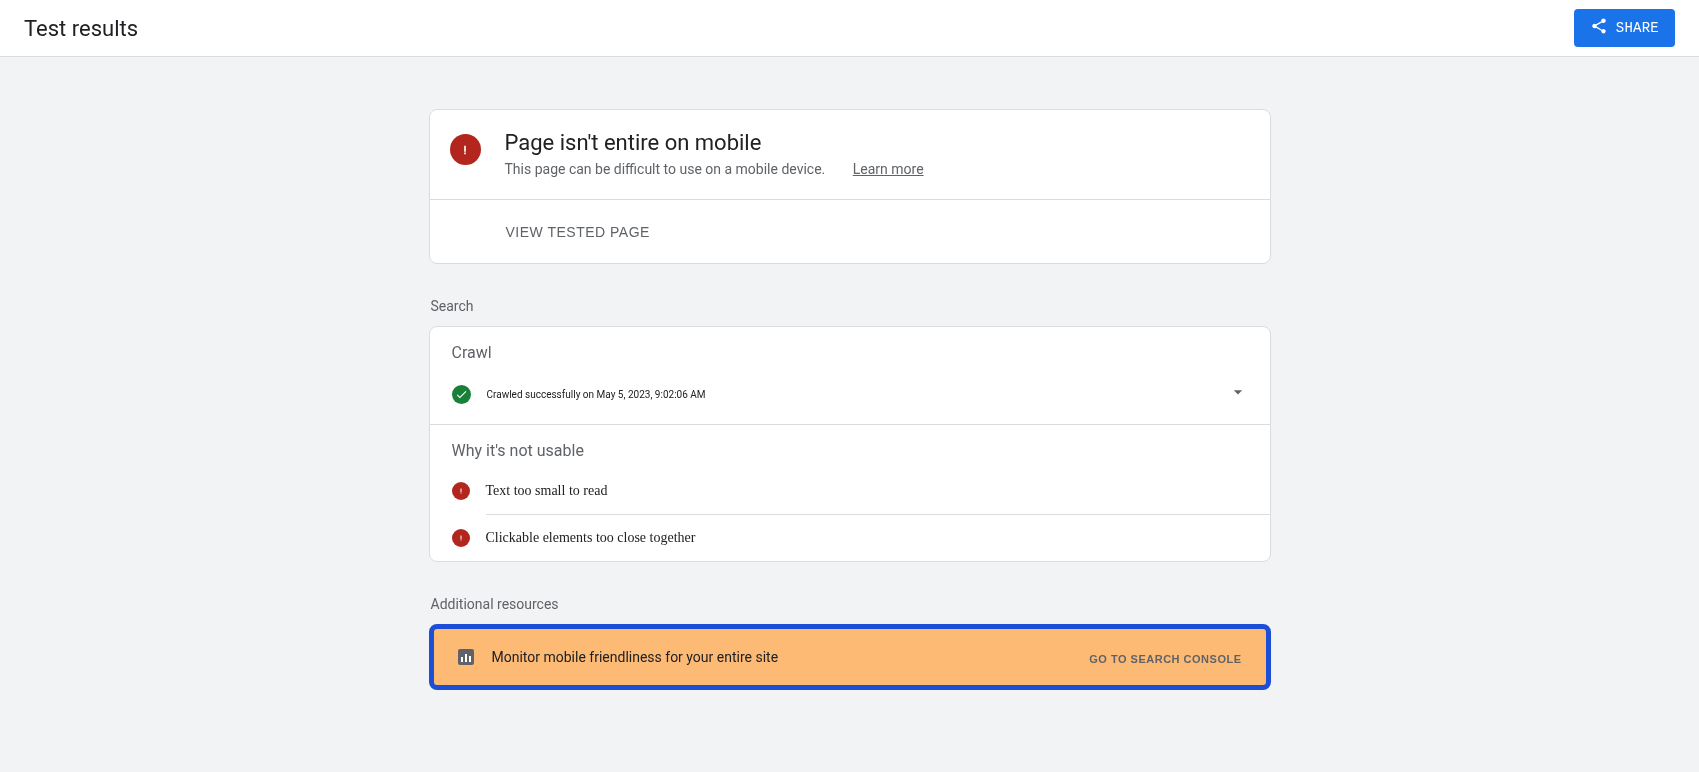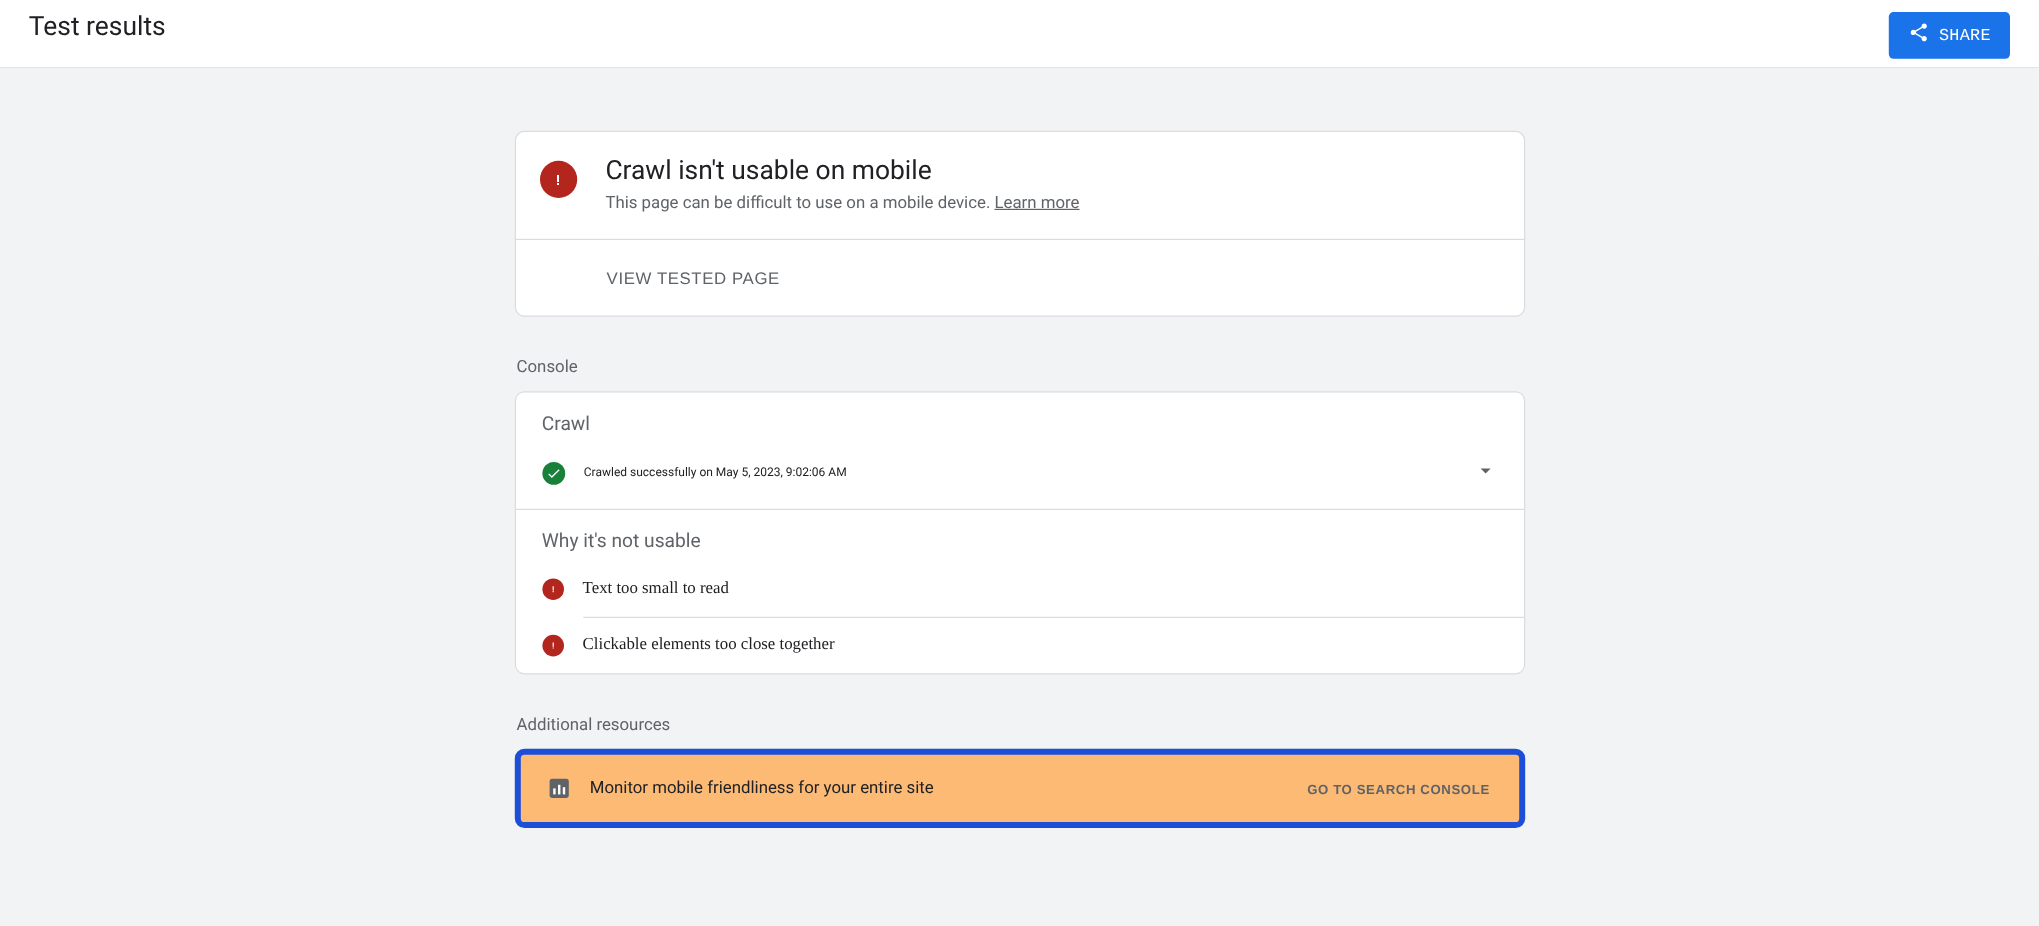--- a/index.html
+++ b/index.html
@@ -7,21 +7,21 @@
       margin: 0;
       padding: 0;
     }
     body {
       font-family: 'Google Sans', Roboto, Arial, sans-serif;
       background: #fff;
     }
     .header {
       display: flex;
       justify-content: space-between;
-      align-items: flex-start;
+      align-items: center;
       padding: 10px 24px;
       background: #fff;
       border-bottom: 1px solid #dadce0;
       height: 57px;
     }
     .page-title {
       font-size: 22px;
       font-weight: 400;
       color: #202124;
     }
@@ -94,20 +94,21 @@
     }
     .status-subtitle {
       font-size: 14px;
       color: #5f6368;
       line-height: 20px;
     }
     .learn-more {
       color: #5f6368;
       text-decoration: underline;
       cursor: pointer;
+      margin-left: 24px;
     }
     .divider {
       border-top: 1px solid #dadce0;
     }
     .view-tested-section {
       padding: 22px 7px 22px 76px;
     }
     .view-tested-button {
       background: none;
       border: none;
@@ -253,33 +254,33 @@
   <div class="container">
 
     <div class="card">
       <div class="status-section">
         <div class="error-icon-large">
           <svg viewBox="0 0 24 24">
               <path d="M11 7h2v7h-2zm0 8h2v2h-2z"></path>
             </svg>
         </div>
         <div class="status-text">
-          <div class="status-title">Crawl isn't usable on mobile</div>
+          <div class="status-title">Page isn't entire on mobile</div>
           <div class="status-subtitle">
             <span>This page can be difficult to use on a mobile device. </span><a class="learn-more">Learn more</a>
           </div>
         </div>
       </div>
       <div class="divider"></div>
       <div class="view-tested-section">
         <button class="view-tested-button">View tested page</button>
       </div>
     </div>
 
-    <div class="section-label">Console</div>
+    <div class="section-label">Search</div>
 
     <div class="card">
       <div class="detail-section-header">Crawl</div>
       <div class="crawl-row">
         <div class="check-icon">
           <svg viewBox="0 0 24 24">
               <path d="M9 16.17L4.83 12l-1.42 1.41L9 19 21 7l-1.41-1.41z"></path>
             </svg>
         </div>
         <div class="crawl-text">Crawled successfully on May 5, 2023, 9:02:06 AM</div>

